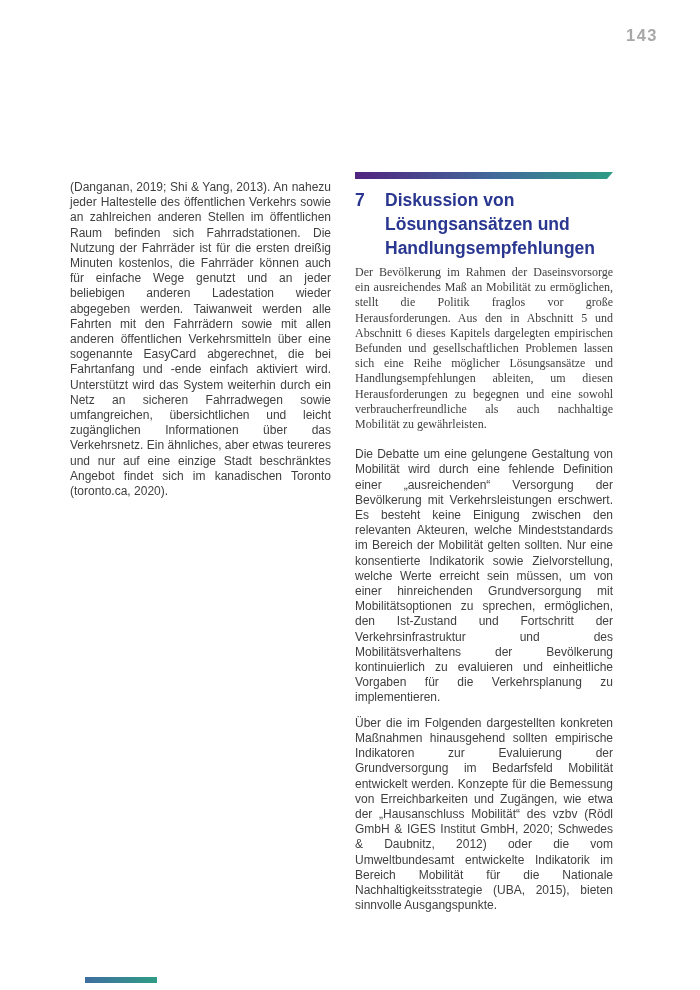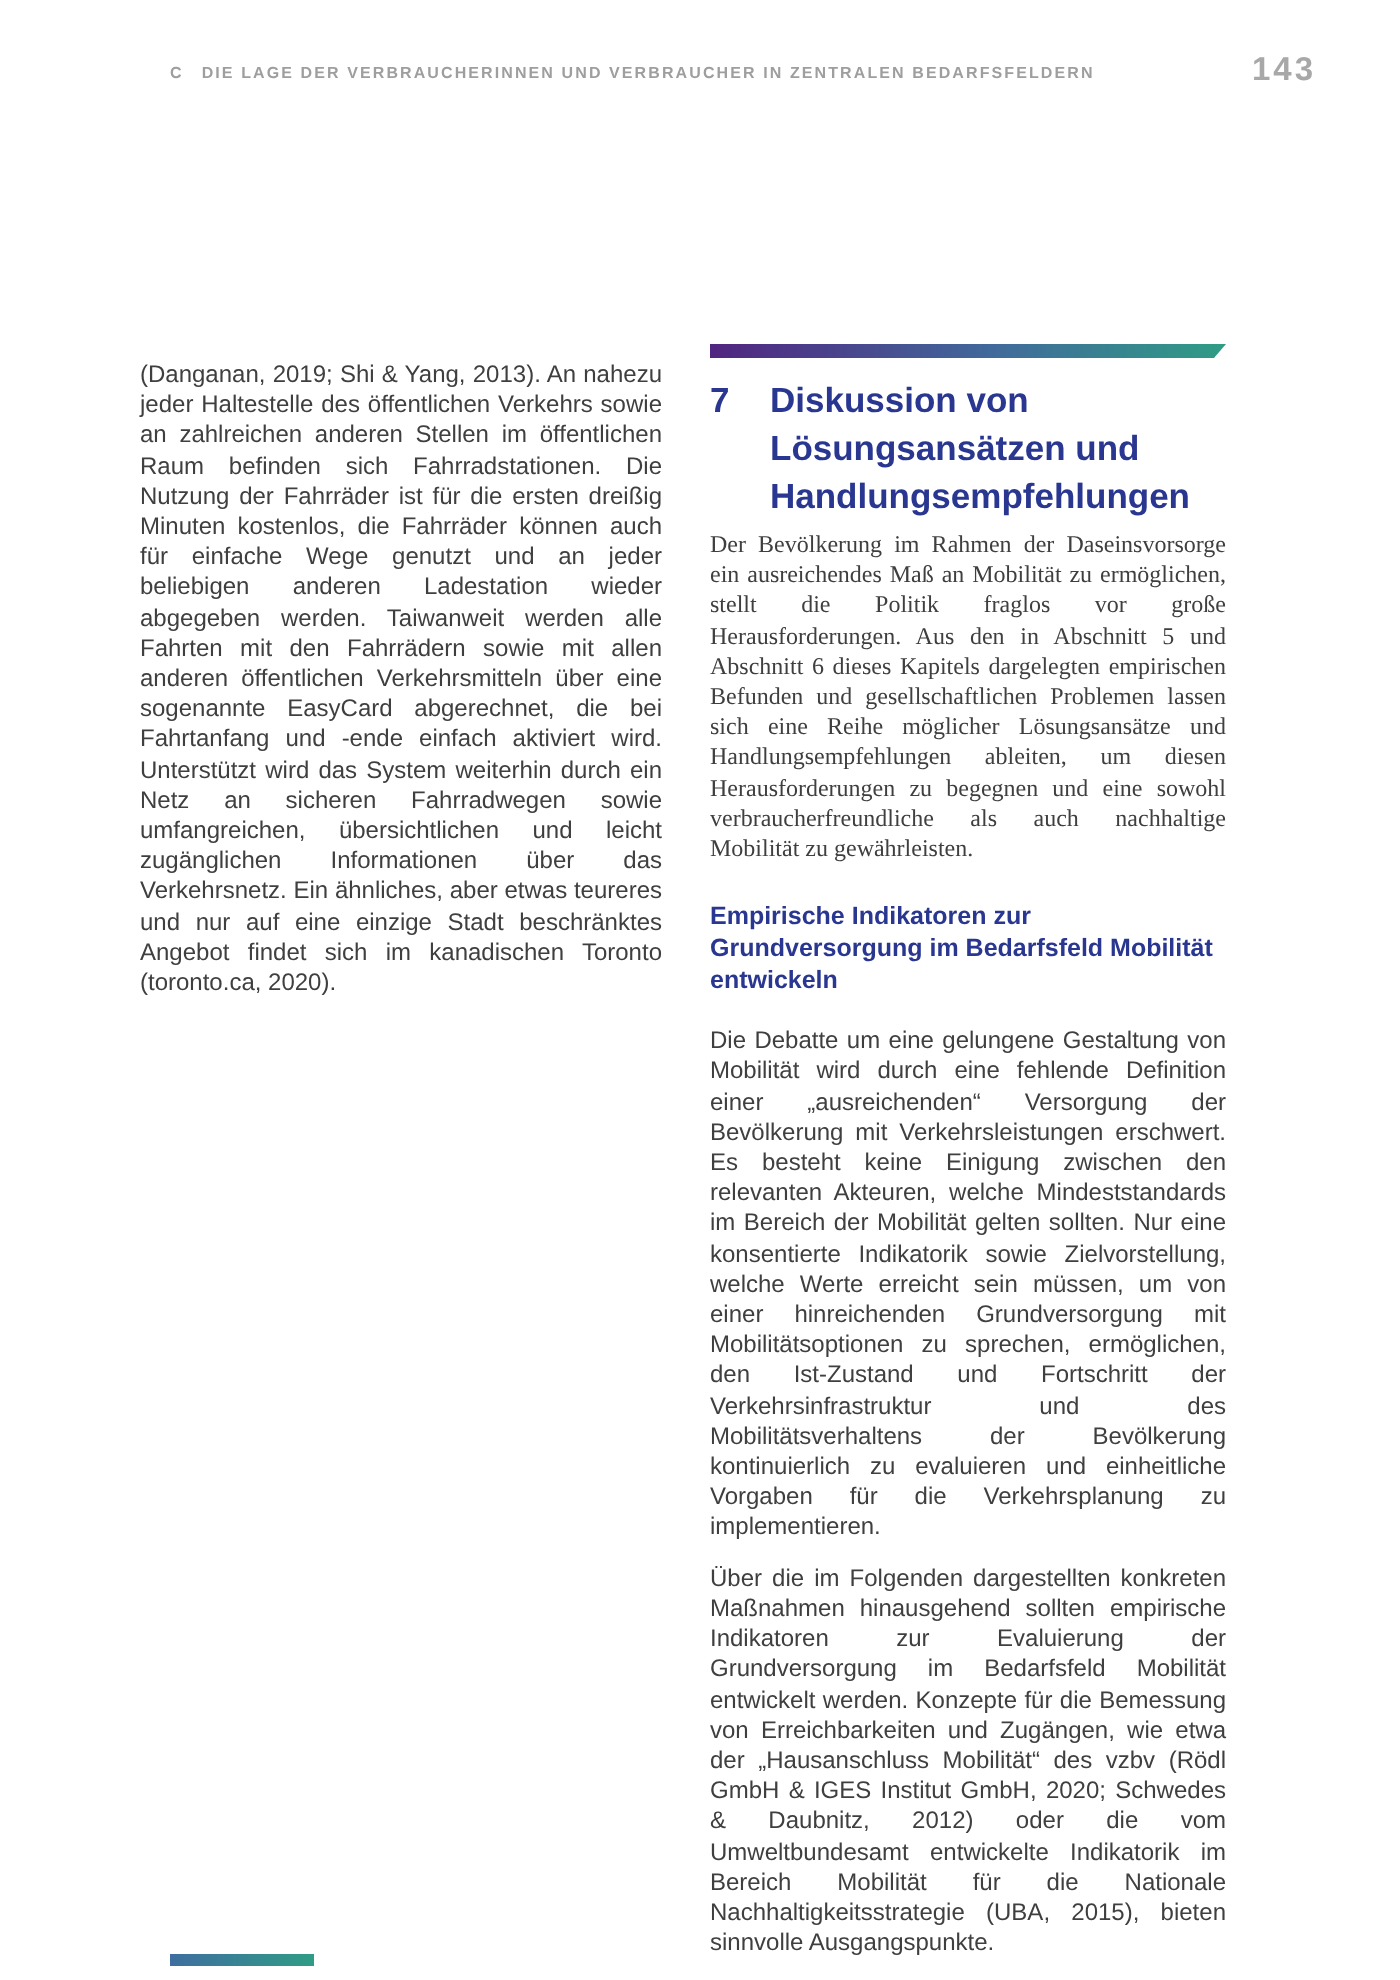--- a/index.html
+++ b/index.html
@@ -114,41 +114,37 @@
     width: 72px;
     height: 6px;
     background: linear-gradient(90deg, #3f6ea0 0%, #2f9c85 100%);
   }
 </style>
 </head>
 <body>
 
 <div class="page">
 
-  <div class="running-head">
-    <span class="chapter-letter">C</span><span>DIE LAGE DER VERBRAUCHERINNEN UND VERBRAUCHER IN ZENTRALEN BEDARFSFELDERN</span>
-  </div>
   <div class="page-number">143</div>
 
   <div class="col-left">
     <p class="body-text">(Danganan, 2019; Shi &amp; Yang, 2013). An nahezu jeder Haltestelle des öffentlichen Verkehrs sowie an zahlreichen anderen Stellen im öffentlichen Raum befinden sich Fahrradstationen. Die Nutzung der Fahrräder ist für die ersten dreißig Minuten kostenlos, die Fahrräder können auch für einfache Wege genutzt und an jeder beliebigen anderen Ladestation wieder abgegeben werden. Taiwanweit werden alle Fahrten mit den Fahrrädern sowie mit allen anderen öffentlichen Verkehrsmitteln über eine sogenannte EasyCard abgerechnet, die bei Fahrtanfang und -ende einfach aktiviert wird. Unterstützt wird das System weiterhin durch ein Netz an sicheren Fahrradwegen sowie umfangreichen, übersichtlichen und leicht zugänglichen Informationen über das Verkehrsnetz. Ein ähnliches, aber etwas teureres und nur auf eine einzige Stadt beschränktes Angebot findet sich im kanadischen Toronto (toronto.ca, 2020).</p>
   </div>
 
   <div class="col-right">
 
     <div class="section-rule"></div>
 
     <div class="section-heading">
       <span class="section-number">7</span>
       <span class="section-title">Diskussion von Lösungsansätzen und Handlungsempfehlungen</span>
     </div>
 
     <p class="body-text para-1">Der Bevölkerung im Rahmen der Daseinsvorsorge ein ausreichendes Maß an Mobilität zu ermöglichen, stellt die Politik fraglos vor große Herausforderungen. Aus den in Abschnitt 5 und Abschnitt 6 dieses Kapitels dargelegten empirischen Befunden und gesellschaftlichen Problemen lassen sich eine Reihe möglicher Lösungsansätze und Handlungsempfehlungen ableiten, um diesen Herausforderungen zu begegnen und eine sowohl verbraucherfreundliche als auch nachhaltige Mobilität zu gewährleisten.</p>
 
-    <h3 class="subheading">Empirische Indikatoren zur Grundversorgung im Bedarfsfeld Mobilität entwickeln</h3>
 
     <p class="body-text para-2">Die Debatte um eine gelungene Gestaltung von Mobilität wird durch eine fehlende Definition einer „ausreichenden“ Versorgung der Bevölkerung mit Verkehrsleistungen erschwert. Es besteht keine Einigung zwischen den relevanten Akteuren, welche Mindeststandards im Bereich der Mobilität gelten sollten. Nur eine konsentierte Indikatorik sowie Zielvorstellung, welche Werte erreicht sein müssen, um von einer hinreichenden Grundversorgung mit Mobilitätsoptionen zu sprechen, ermöglichen, den Ist-Zustand und Fortschritt der Verkehrsinfrastruktur und des Mobilitätsverhaltens der Bevölkerung kontinuierlich zu evaluieren und einheitliche Vorgaben für die Verkehrsplanung zu implementieren.</p>
 
 
     <p class="body-text para-3">Über die im Folgenden dargestellten konkreten Maßnahmen hinausgehend sollten empirische Indikatoren zur Evaluierung der Grundversorgung im Bedarfsfeld Mobilität entwickelt werden. Konzepte für die Bemessung von Erreichbarkeiten und Zugängen, wie etwa der „Hausanschluss Mobilität“ des vzbv (Rödl GmbH &amp; IGES Institut GmbH, 2020; Schwedes &amp; Daubnitz, 2012) oder die vom Umweltbundesamt entwickelte Indikatorik im Bereich Mobilität für die Nationale Nachhaltigkeitsstrategie (UBA, 2015), bieten sinnvolle Ausgangspunkte.</p>
 
   </div>
 
   <div class="footer-mark"></div>
 

